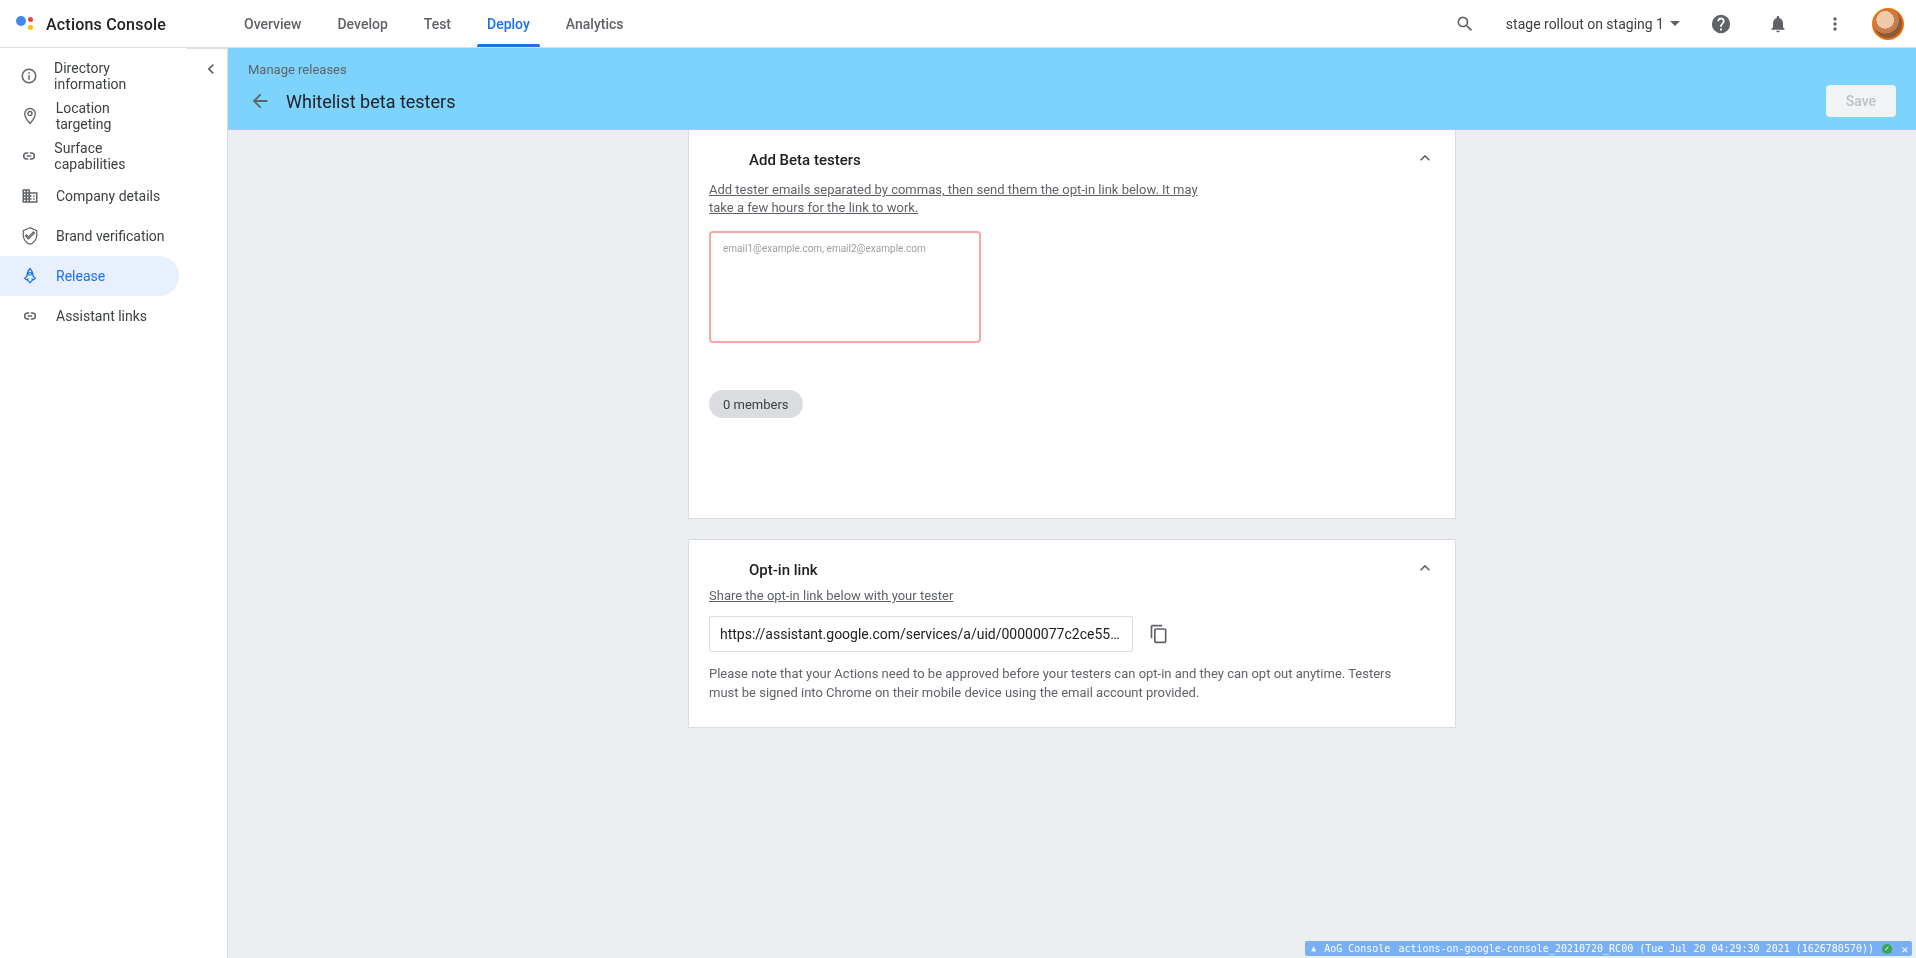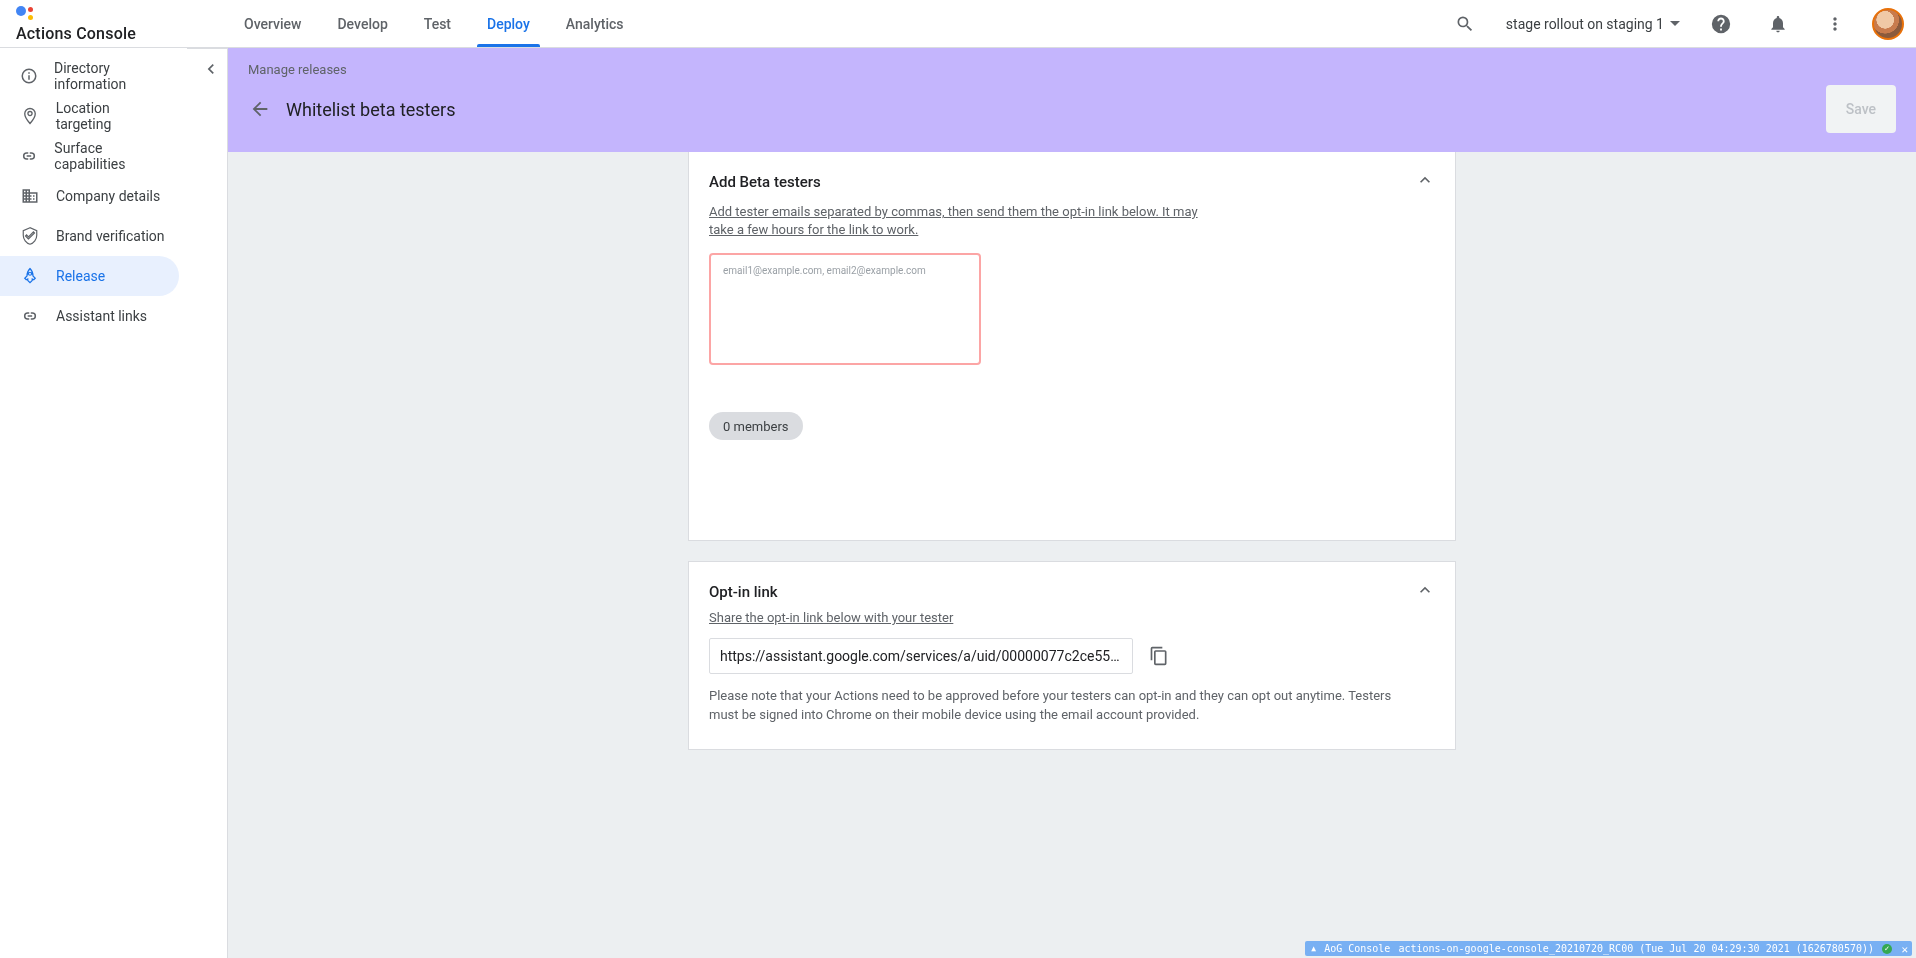--- a/index.html
+++ b/index.html
@@ -7,21 +7,21 @@
   body { display: flex; flex-direction: column; }
 
   
   .topbar {
     height: 48px;
     display: flex;
     align-items: center;
     border-bottom: 1px solid #dadce0;
     padding: 0 12px 0 16px;
   }
-  .logo-wrap { display: flex; align-items: flex-start; width: 210px; flex-direction: column; }
+  .logo-wrap { display: flex; align-items: flex-end; gap: 10px; width: 210px; }
   .logo-dots { width: 20px; height: 20px; position: relative; }
   .logo-dots span { position: absolute; border-radius: 50%; }
   .logo-blue { width: 10px; height: 10px; background: #4285f4; top: 2px; left: 0; }
   .logo-red { width: 5px; height: 5px; background: #ea4335; top: 3px; left: 12px; }
   .logo-yellow { width: 5px; height: 5px; background: #fbbc04; top: 11px; left: 12px; }
   .logo-title { font-size: 16px; font-weight: 500; letter-spacing: .2px; }
   .tabs { display: flex; height: 100%; }
   .tab {
     padding: 0 18px;
     display: flex;
@@ -95,50 +95,50 @@
     border-top: 1px solid #dadce0;
     display: flex; align-items: center;
     padding-left: 8px;
   }
   .collapse-btn { width:32px; height:32px; display:flex; align-items:center; justify-content:center; color:#5f6368; cursor:pointer; border-radius:50%;}
 
   
   .main { flex: 1; display: flex; flex-direction: column; background: #fff; min-width:0; }
   .subheader {
     padding: 14px 20px 12px 20px;
-    border-bottom: 7px solid #c4b5fd;
-    background:#c4b5fd;
+    border-bottom: 1px solid #c4b5fd;
+    background:#7dd3fc;
   }
   .breadcrumb { font-size: 13px; color: #5f6368; margin-bottom: 8px; }
   .subheader-row { display:flex; align-items: center; gap: 14px; }
   .back-arrow { width:24px; height:24px; display:flex; align-items:center; justify-content:center; color:#5f6368; cursor:pointer;}
   .page-title { font-size: 18px; color:#202124; font-weight:400; flex:1;}
   .save-btn {
-    padding: 16px 20px;
+    padding: 8px 20px;
     background:#f1f3f4;
     color:#bdc1c6;
     border-radius:4px;
     font-weight:500;
     cursor:default;
   }
 
   .content-scroll { flex:1; overflow:auto; background:#eceff1; padding: 0 0 40px 0;}
   .content-inner { margin: 0 auto; max-width: 768px; padding-top:0;}
 
   .card {
     background:#fff;
     border:1px solid #dadce0;
     border-radius:0;
     margin-top: 0;
     margin-bottom: 20px;
     padding: 18px 20px 24px 20px;
   }
   .card:first-child { border-top:none;}
   .card-header { display:flex; align-items:center; }
-  .card-title { font-size: 15px; font-weight:500; flex:1; color:#202124;}
+  .card-title { font-size: 15px; font-weight:500; flex:1; color:#202124;margin-left:40px;}
   .chevron { color:#5f6368; cursor:pointer;}
   .card-desc { font-size: 13px; color:#5f6368; margin-top:10px; max-width: 500px; line-height:1.4;text-decoration:underline;}
 
   .email-textarea {
     width: 272px; height: 112px;
     border:2px solid #fca5a5;
     border-radius: 4px;
     margin-top: 14px;
     padding: 10px 12px;
     font-family: inherit;

